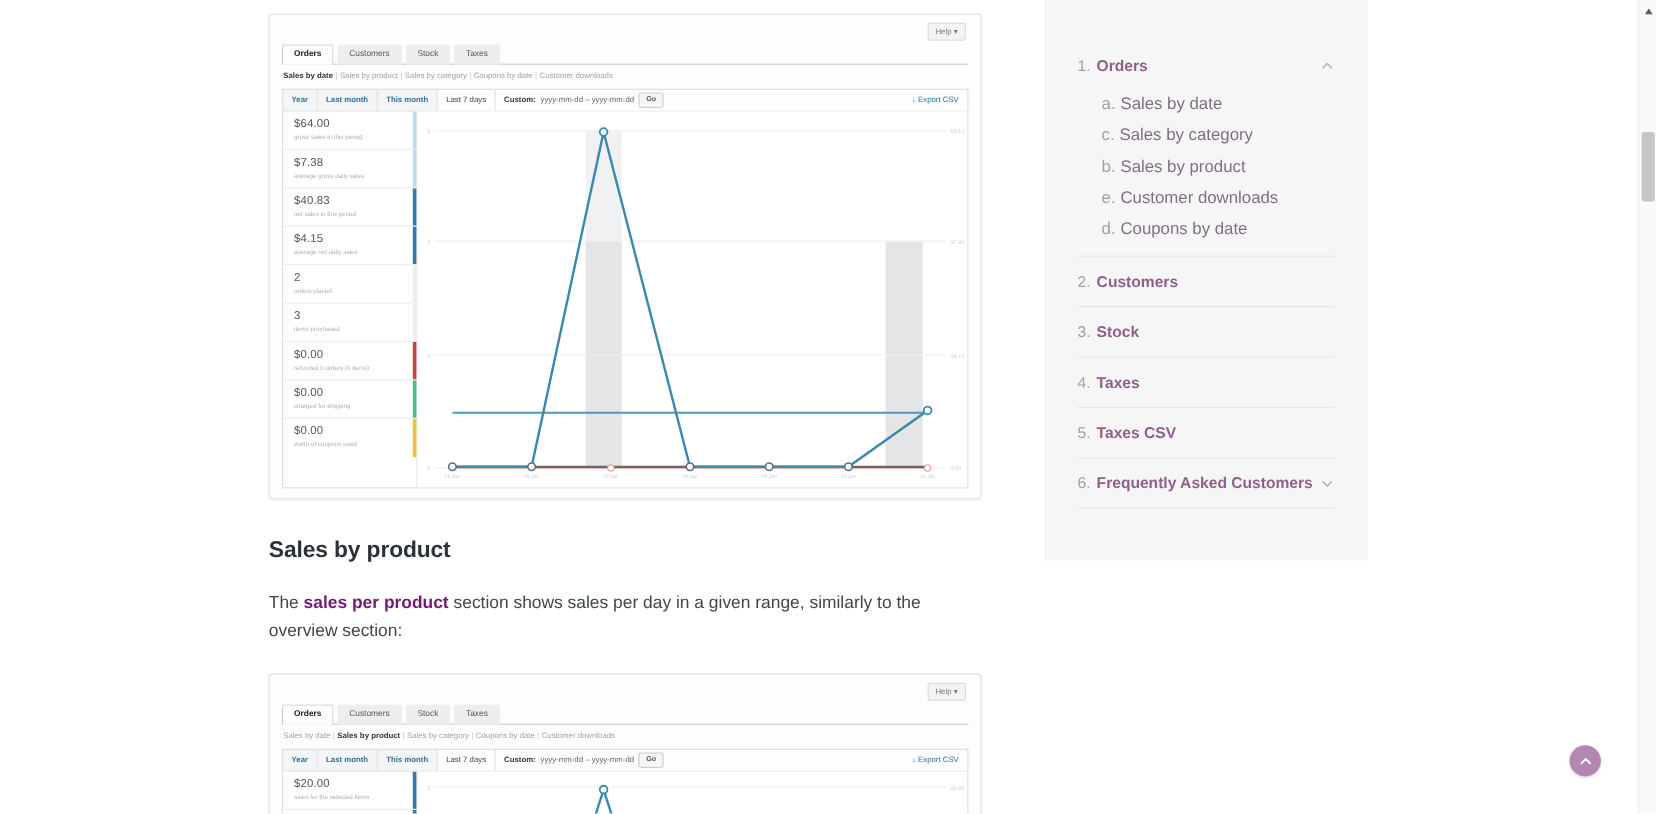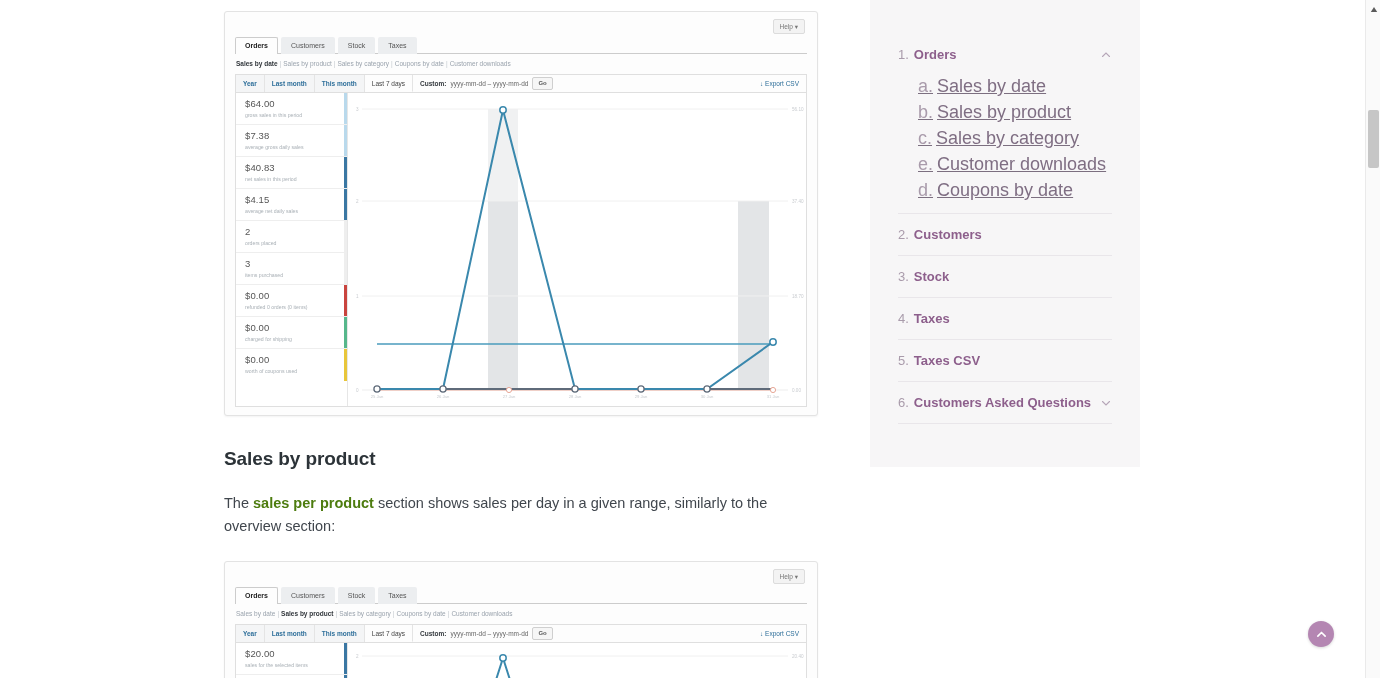--- a/index.html
+++ b/index.html
@@ -151,21 +151,21 @@
 
   
   h2.sec-title {
     font-size: 19px; font-weight: bold; color: #2c3338;
     margin: 32px 0 0 0; letter-spacing: -.1px;
   }
   p.body {
     font-size: 14.5px; color: #40464d; line-height: 22.5px;
     margin: 22px 0 0 0; max-width: 590px;
   }
-  p.body b { color: #4d7c0f; font-weight: bold; }
+  p.body b { color: #701a75; font-weight: bold; }
 
   
   .sidebar {
     position: absolute; left: 870px; top: 0;
     width: 270px; height: 467px;
     background: #f7f6f7;
     padding: 18px 28px 0 28px;
   }
   .dl-btn {
     display: block;
@@ -192,24 +192,23 @@
   .nav-num { color: #a99bab; margin-right: 5px; font-size: 13px; }
   .nav-lbl { color: #8d5f8c; font-weight: bold; }
   .chev {
     position: absolute; right: 2px; top: 50%;
     width: 9px; height: 9px;
     margin-top: -5px;
   }
   .chev svg { display:block; }
   .sublist { padding: 2px 0 10px 20px; }
   .sub-item {
-    font-size: 18px; color: #7c6f80;
+    font-size: 14px; color: #7c6f80;
     padding: 5px 0 5px 0;
     line-height: 16px;
-    text-decoration: underline;
   }
   .sub-item .sn { color: #a99bab; margin-right: 4px; }
   .sub-item .st { color: #7f6e83; }
 
   
   .vscroll {
     position: absolute; right: 0; top: 0;
     width: 15px; height: 678px;
     background: #fafafa;
     border-left: 1px solid #eaeaea;
@@ -450,24 +449,24 @@
             <svg viewBox="0 0 10 10" width="10" height="10">
                 <path d="M1.5 6.5 L5 3 L8.5 6.5" fill="none" stroke="#b6a6b8" stroke-width="1.1" stroke-linecap="round"></path>
               </svg>
           </span>
         </div>
         <div class="sublist">
           <div class="sub-item">
             <span class="sn">a.</span><span class="st">Sales by date</span>
           </div>
           <div class="sub-item">
+            <span class="sn">c.</span><span class="st">Sales by category</span>
+          </div>
+          <div class="sub-item">
             <span class="sn">b.</span><span class="st">Sales by product</span>
-          </div>
-          <div class="sub-item">
-            <span class="sn">c.</span><span class="st">Sales by category</span>
           </div>
           <div class="sub-item">
             <span class="sn">e.</span><span class="st">Customer downloads</span>
           </div>
           <div class="sub-item">
             <span class="sn">d.</span><span class="st">Coupons by date</span>
           </div>
         </div>
       </div>
 
@@ -495,21 +494,21 @@
       <div class="nav-group">
         <div class="nav-top" style="padding:13px 0;">
           <span class="nav-num">5.</span>
           <span class="nav-lbl">Taxes CSV</span>
         </div>
       </div>
 
       <div class="nav-group">
         <div class="nav-top" style="padding:13px 0;">
           <span class="nav-num">6.</span>
-          <span class="nav-lbl">Customers Asked Questions</span>
+          <span class="nav-lbl">Frequently Asked Customers</span>
           <span class="chev">
             <svg viewBox="0 0 10 10" width="10" height="10">
                 <path d="M1.5 3.5 L5 7 L8.5 3.5" fill="none" stroke="#b6a6b8" stroke-width="1.1" stroke-linecap="round"></path>
               </svg>
           </span>
         </div>
       </div>
 
     </div>
   </div>

